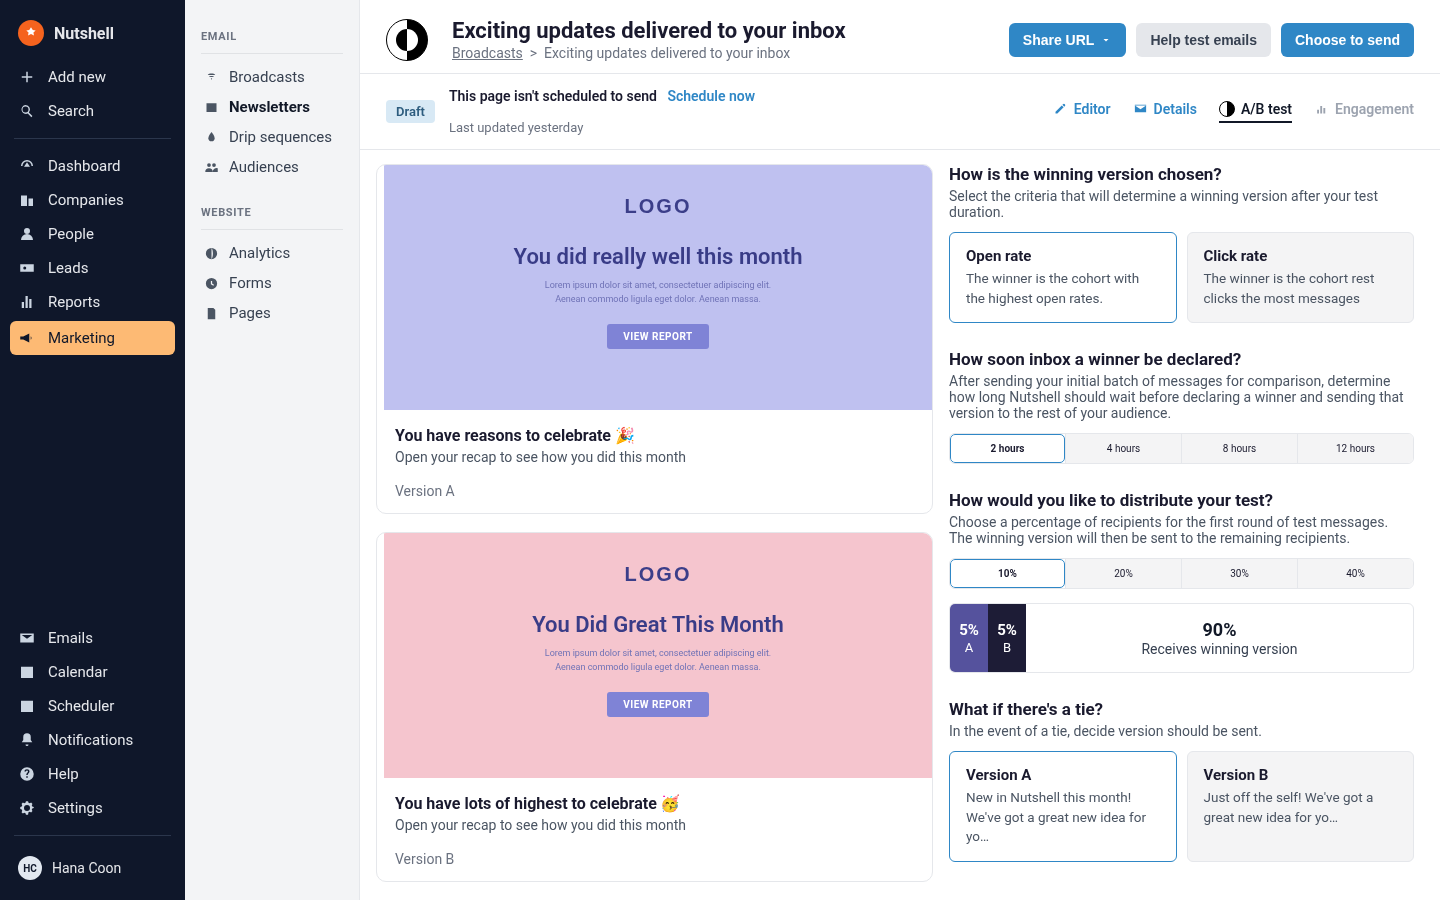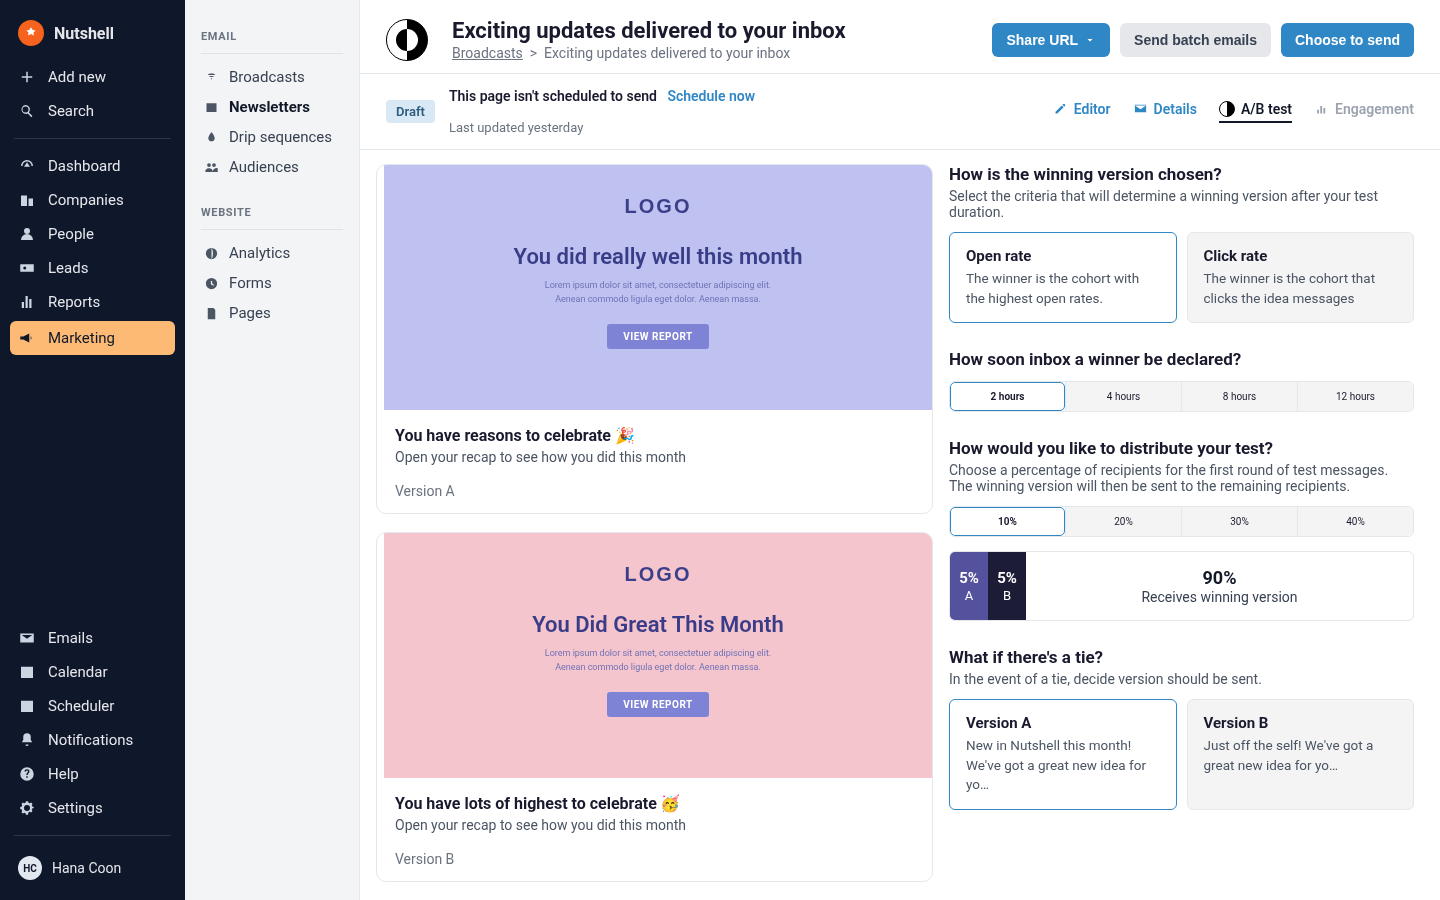--- a/index.html
+++ b/index.html
@@ -326,21 +326,21 @@
         <span>Exciting updates delivered to your inbox</span>
       </div>
     </div>
     <div class="header-actions">
       <button class="btn btn-primary">
         <span>Share URL</span>
         <svg width="12" height="12" viewBox="0 0 24 24" fill="#fff">
             <path d="M7 10l5 5 5-5z"></path>
           </svg>
       </button>
-      <button class="btn btn-secondary">Send batch emails</button>
+      <button class="btn btn-secondary">Help test emails</button>
       <button class="btn btn-prep">Choose to send</button>
     </div>
   </div>
 
   <div class="status-bar">
     <span class="badge-draft">Draft</span>
     <div>
       <div>
         <span class="status-text">This page isn't scheduled to send</span>
         &nbsp;&nbsp;<span class="status-link">Schedule now</span>
@@ -415,27 +415,28 @@
       <div class="block">
         <h3>How is the winning version chosen?</h3>
         <p class="desc">Select the criteria that will determine a winning version after your test duration.</p>
         <div class="option-row">
           <div class="card-opt selected">
             <h4>Open rate</h4>
             <p>The winner is the cohort with the highest open rates.</p>
           </div>
           <div class="card-opt">
             <h4>Click rate</h4>
-            <p>The winner is the cohort that clicks the idea messages</p>
+            <p>The winner is the cohort rest clicks the most messages</p>
           </div>
         </div>
       </div>
 
       <div class="block">
         <h3>How soon inbox a winner be declared?</h3>
+        <p class="desc">After sending your initial batch of messages for comparison, determine how long Nutshell should wait before declaring a winner and sending that version to the rest of your audience.</p>
         <div class="seg">
           <div class="seg-btn selected">2 hours</div>
           <div class="seg-btn">4 hours</div>
           <div class="seg-btn">8 hours</div>
           <div class="seg-btn">12 hours</div>
         </div>
       </div>
 
       <div class="block">
         <h3>How would you like to distribute your test?</h3>

